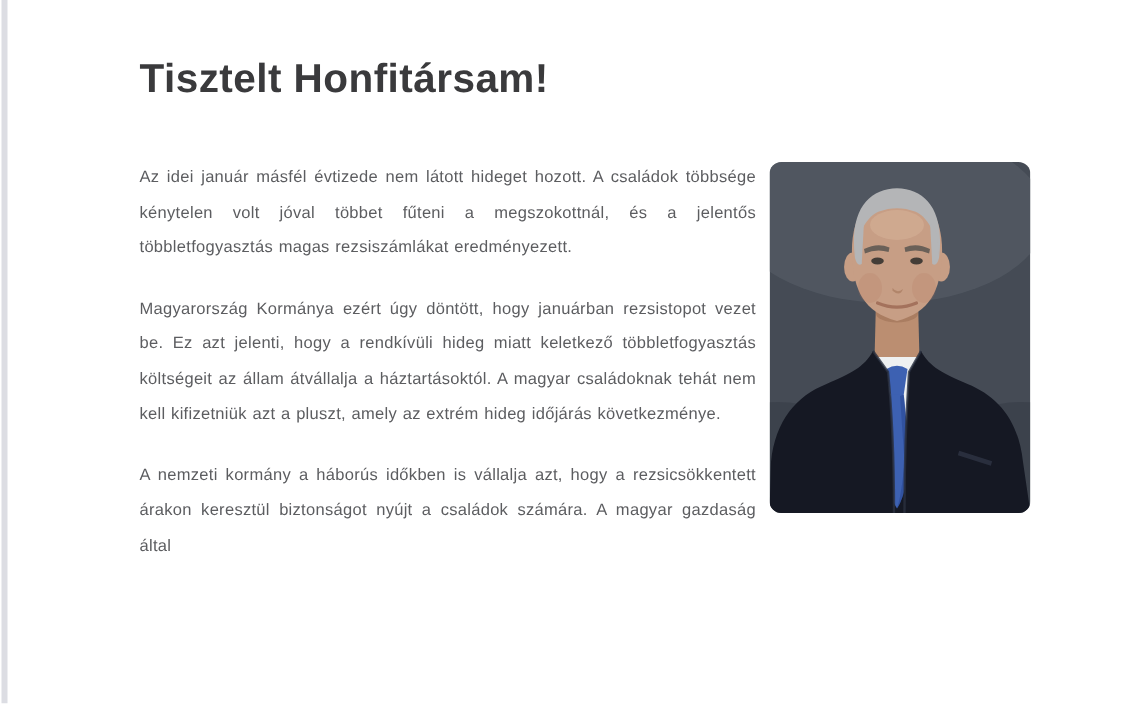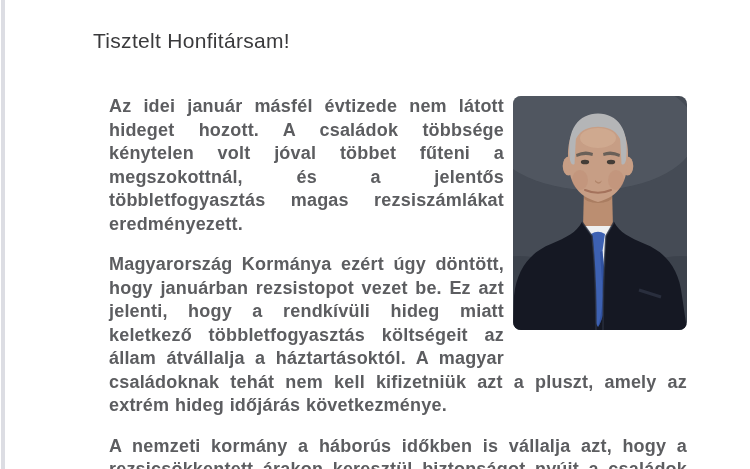--- a/index.html
+++ b/index.html
@@ -13,41 +13,40 @@
   .edge-strip {
     position: absolute; left: 1px; top: 0;
     width: 4px; height: 469px;
     background: var(--edge-strip, #dcdde3);
   }
   .content {
     position: absolute; left: 93px; top: 28px;
     width: 594px;
   }
   h1.title {
-    margin: 0 0 42px 0;
-    font-size: 21px; line-height: 25px; font-weight: 400;
+    margin: 12px 0 42px 0;
+    font-size: 27px; line-height: 25px; font-weight: 700;
     letter-spacing: 0.3px;
     color: var(--title, #3a3a3c);
   }
   figure.portrait {
     float: right;
     width: 174px; height: 234px;
     margin: 1px 0 32px 9px;
     padding: 0;
     border-radius: 8px;
     overflow: hidden;
   }
   figure.portrait svg { display: block; width: 100%; height: 100%; }
   p.body {
-    margin: 0 0 17px 16px;
-    font-size: 18px; line-height: 23.5px;
+    margin: 0 0 17px 0;
+    font-size: 11px; line-height: 23.5px;
     letter-spacing: 0.2px; word-spacing: 0.5px;
     text-align: justify;
     color: var(--body, #5c5d60);
-    font-weight: bold;
   }
 </style>
 </head>
 <body>
 
 <div class="edge-strip"></div>
 
 <main class="content">
 
   <h1 class="title">Tisztelt Honfitársam!</h1>

